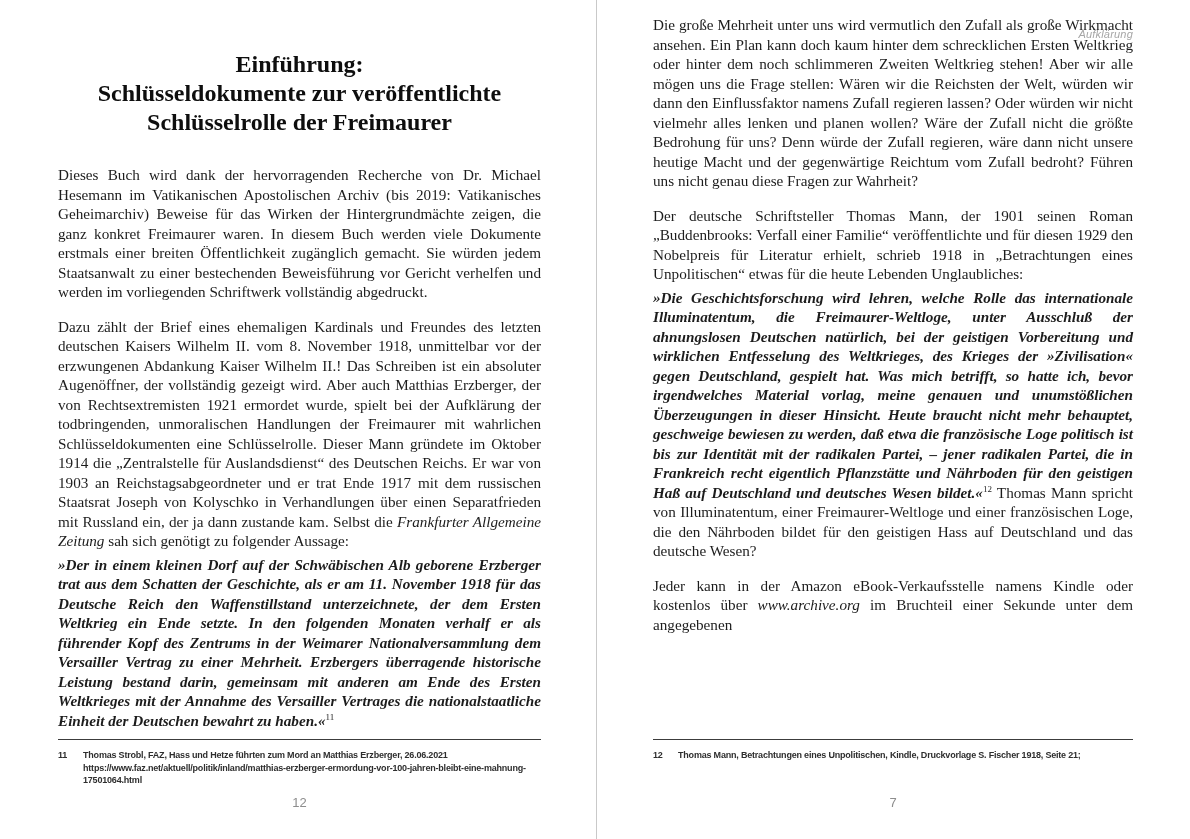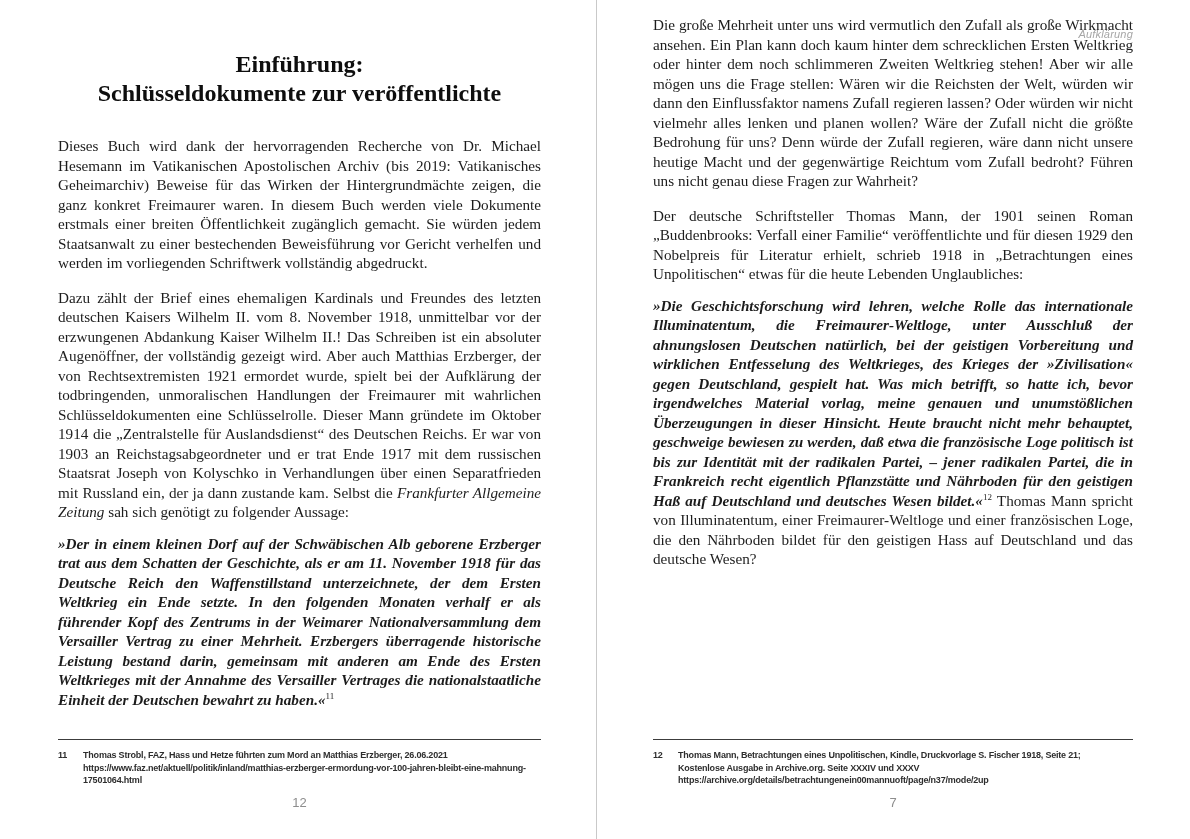--- a/index.html
+++ b/index.html
@@ -34,21 +34,21 @@
   }
   p.body {
     margin: 15px 0 0 0;
     font-size: 15.2px; line-height: 19.5px;
     text-align: justify;
     hyphens: auto; -webkit-hyphens: auto;
     color: #1c1c1c;
   }
   p.body.first { margin-top: 28px; }
   p.body.rfirst { margin-top: 50px; }
-  p.body.quotepara { margin-top: 12px; }
+  p.body.quotepara { margin-top: 4px; }
   .bq { font-weight: bold; font-style: italic; }
   .it { font-style: italic; }
   sup.fnref {
     font-size: 9px; line-height: 0;
     vertical-align: 6px; font-weight: normal; font-style: normal;
   }
   .running-header {
     position: absolute; top: 28px; left: 58px; width: 480px;
     text-align: right;
     font-family: "Liberation Sans", sans-serif;
@@ -85,42 +85,44 @@
 </head>
 <body>
 
 <div class="spread">
 
   <section class="page left">
     <div class="content">
       <h1 class="title">
         <span>Einführung:</span><br>
         <span>Schlüsseldokumente zur veröffentlichte</span><br>
+        <span>Schlüsselrolle der Freimaurer</span>
       </h1>
       <p class="body first">Dieses Buch wird dank der hervorragenden Recherche von Dr. Michael Hesemann im Vatikanischen Apostolischen Archiv (bis 2019: Vatikanisches Geheimarchiv) Beweise für das Wirken der Hintergrundmächte zeigen, die ganz konkret Freimaurer waren. In diesem Buch werden viele Dokumente erstmals einer breiten Öffentlichkeit zugänglich gemacht. Sie würden jedem Staatsanwalt zu einer bestechenden Beweisführung vor Gericht verhelfen und werden im vorliegenden Schriftwerk vollständig abgedruckt.</p>
       <p class="body"><span>Dazu zählt der Brief eines ehemaligen Kardinals und Freundes des letzten deutschen Kaisers Wilhelm II. vom 8. November 1918, unmittelbar vor der erzwungenen Abdankung Kaiser Wilhelm II.! Das Schreiben ist ein absoluter Augenöffner, der vollständig gezeigt wird. Aber auch Matthias Erzberger, der von Rechtsextremisten 1921 ermordet wurde, spielt bei der Aufklärung der todbringenden, unmoralischen Handlungen der Freimaurer mit wahrlichen Schlüsseldokumenten eine Schlüsselrolle. Dieser Mann gründete im Oktober 1914 die „Zentralstelle für Auslandsdienst“ des Deutschen Reichs. Er war von 1903 an Reichstagsabgeordneter und er trat Ende 1917 mit dem russischen Staatsrat Joseph von Kolyschko in Verhandlungen über einen Separatfrieden mit Russland ein, der ja dann zustande kam. Selbst die </span><span class="it">Frankfurter Allgemeine Zeitung</span><span> sah sich genötigt zu folgender Aussage:</span></p>
       <p class="body quotepara"><span class="bq">»Der in einem kleinen Dorf auf der Schwäbischen Alb geborene Erzberger trat aus dem Schatten der Geschichte, als er am 11. November 1918 für das Deutsche Reich den Waffenstillstand unterzeichnete, der dem Ersten Weltkrieg ein Ende setzte. In den folgenden Monaten verhalf er als führender Kopf des Zentrums in der Weimarer Nationalversammlung dem Versailler Vertrag zu einer Mehrheit. Erzbergers überragende historische Leistung bestand darin, gemeinsam mit anderen am Ende des Ersten Weltkrieges mit der Annahme des Versailler Vertrages die nationalstaatliche Einheit der Deutschen bewahrt zu haben.«</span><sup class="fnref">11</sup></p>
     </div>
     <div class="fnrule"></div>
     <div class="footnote">
       <span class="fnnum">11</span>
       <span class="fntext"><span>Thomas Strobl, FAZ, Hass und Hetze führten zum Mord an Matthias Erzberger, 26.06.2021</span><br><span>https://www.faz.net/aktuell/politik/inland/matthias-erzberger-ermordung-vor-100-jahren-bleibt-eine-mahnung-17501064.html</span></span>
     </div>
     <div class="pagenum">12</div>
   </section>
 
   <section class="page right">
     <div class="running-header">Aufklärung</div>
     <div class="content">
       <p class="body">Die große Mehrheit unter uns wird vermutlich den Zufall als große Wirkmacht ansehen. Ein Plan kann doch kaum hinter dem schrecklichen Ersten Weltkrieg oder hinter dem noch schlimmeren Zweiten Weltkrieg stehen! Aber wir alle mögen uns die Frage stellen: Wären wir die Reichsten der Welt, würden wir dann den Einflussfaktor namens Zufall regieren lassen? Oder würden wir nicht vielmehr alles lenken und planen wollen? Wäre der Zufall nicht die größte Bedrohung für uns? Denn würde der Zufall regieren, wäre dann nicht unsere heutige Macht und der gegenwärtige Reichtum vom Zufall bedroht? Führen uns nicht genau diese Fragen zur Wahrheit?</p>
       <p class="body">Der deutsche Schriftsteller Thomas Mann, der 1901 seinen Roman „Buddenbrooks: Verfall einer Familie“ veröffentlichte und für diesen 1929 den Nobelpreis für Literatur erhielt, schrieb 1918 in „Betrachtungen eines Unpolitischen“ etwas für die heute Lebenden Unglaubliches:</p>
       <p class="body quotepara"><span class="bq">»Die Geschichtsforschung wird lehren, welche Rolle das internationale Illuminatentum, die Freimaurer-Weltloge, unter Ausschluß der ahnungslosen Deutschen natürlich, bei der geistigen Vorbereitung und wirklichen Entfesselung des Weltkrieges, des Krieges der »Zivilisation« gegen Deutschland, gespielt hat. Was mich betrifft, so hatte ich, bevor irgendwelches Material vorlag, meine genauen und unumstößlichen Überzeugungen in dieser Hinsicht. Heute braucht nicht mehr behauptet, geschweige bewiesen zu werden, daß etwa die französische Loge politisch ist bis zur Identität mit der radikalen Partei, – jener radikalen Partei, die in Frankreich recht eigentlich Pflanzstätte und Nährboden für den geistigen Haß auf Deutschland und deutsches Wesen bildet.«</span><sup class="fnref">12</sup><span> Thomas Mann spricht von Illuminatentum, einer Freimaurer-Weltloge und einer französischen Loge, die den Nährboden bildet für den geistigen Hass auf Deutschland und das deutsche Wesen?</span></p>
+      <p class="body"><span>Jeder kann in der Amazon eBook-Verkaufsstelle namens Kindle oder kostenlos über </span><span class="it">www.archive.org</span><span> im Bruchteil einer Sekunde unter dem angegebenen</span></p>
     </div>
     <div class="fnrule"></div>
     <div class="footnote">
       <span class="fnnum">12</span>
-      <span class="fntext"><span>Thomas Mann, Betrachtungen eines Unpolitischen, Kindle, Druckvorlage S. Fischer 1918, Seite 21;</span><br><span>Kostenlose Ausgabe in Archive.org. Seite XXXIV und XXXV https://archive.org/details/betrachtungenein00mannuoft/page/n37/mode/2up</span></span>
+      <span class="fntext"><span>Thomas Mann, Betrachtungen eines Unpolitischen, Kindle, Druckvorlage S. Fischer 1918, Seite 21;</span><br></span>
     </div>
     <div class="pagenum">7</div>
   </section>
 
   <div class="divider"></div>
 </div>
 
 </body></html>

